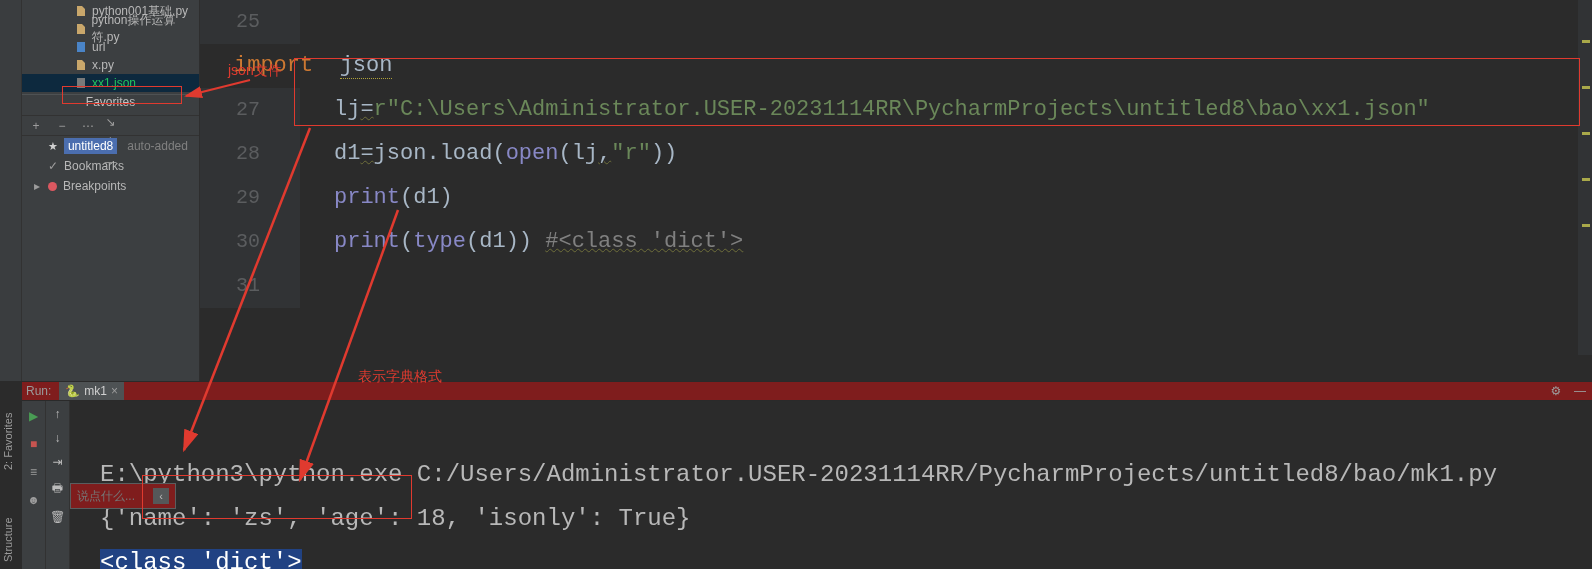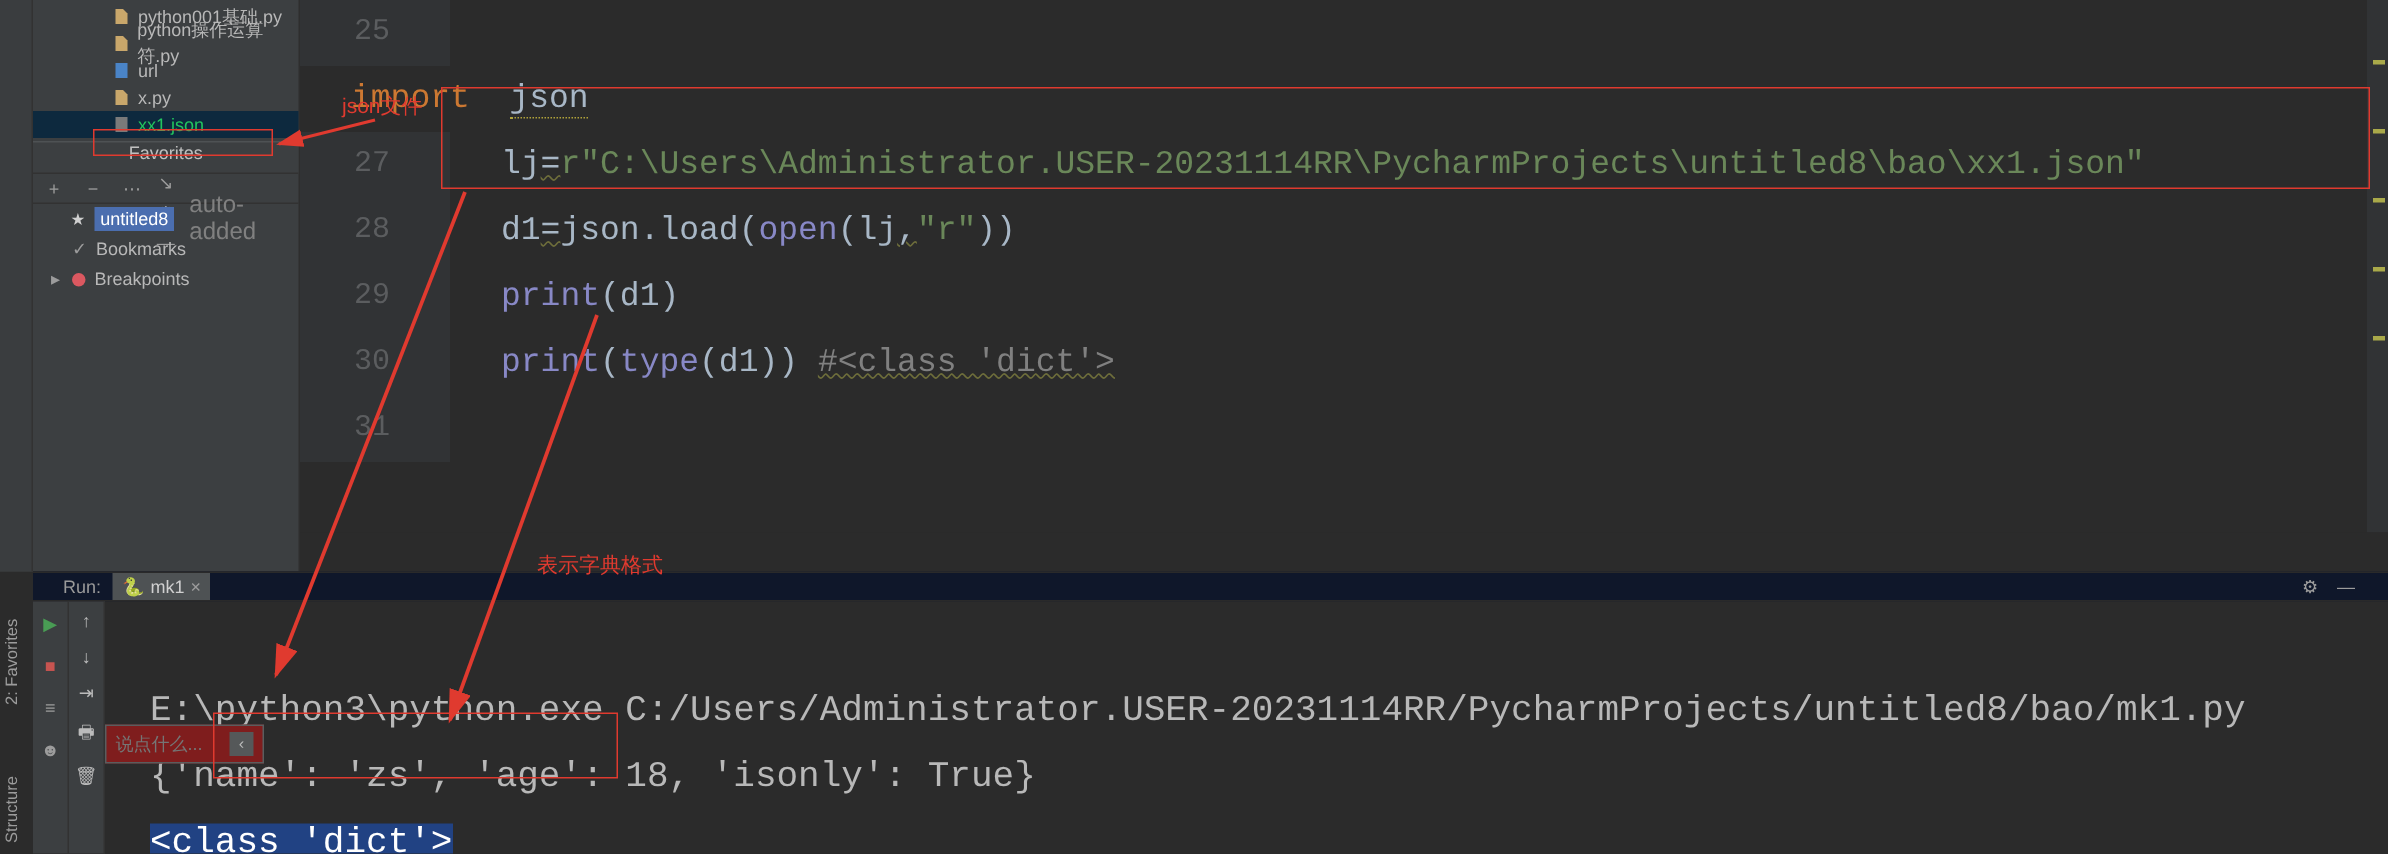--- a/index.html
+++ b/index.html
@@ -110,21 +110,21 @@
     color: #9c9c9c;
   }
 
   .fav-list { margin-left: 22px; }
   .fav-item {
     display: flex; align-items: center;
     height: 20px; padding-left: 10px; gap: 6px;
     font-size: 12px; color: #b8b8b8; cursor: pointer;
   }
   .fav-item .sel { background: #4b6eaf; color: #fff; padding: 1px 4px; border-radius: 0; }
-  .fav-item .add { color: #808080; font-size: 16px; margin-left: 4px; }
+  .fav-item .add { color: #808080; font-size: 12px; margin-left: 4px; }
   .fav-item .tri {
     width: 10px; display: inline-flex; justify-content: center; color: #9c9c9c;
   }
   .star { color: #d0d0d0; font-size: 11px; }
   .check { color: #9c9c9c; font-size: 12px; }
   .reddot { width: 9px; height: 9px; border-radius: 50%; background: #db5860; display: inline-block; }
 
   
   .editor {
     background: #2b2b2b;
@@ -171,25 +171,25 @@
   .right-strip .mark { position: absolute; right: 2px; width: 8px; height: 3px; }
   .right-strip .m1 { top: 40px; background: #a9a94a; }
   .right-strip .m2 { top: 86px; background: #a9a94a; }
   .right-strip .m3 { top: 132px; background: #a9a94a; }
   .right-strip .m4 { top: 178px; background: #a9a94a; }
   .right-strip .m5 { top: 224px; background: #a9a94a; }
 
   
   .runbar {
     grid-column: 1 / 3;
-    background: #0f172a;
+    background: #7f1d1d;
     border-top: 1px solid #2a2a2a;
     border-bottom: 1px solid #2a2a2a;
     display: flex; align-items: center;
-    padding: 0 20px; gap: 8px;
+    padding: 0 4px; gap: 8px;
     font-size: 12px; color: #bdbdbd;
     margin-left: 22px; 
     position: relative;
     z-index: 3;
   }
   .runbar .rtitle { color: #9a9a9a; }
   .runbar .tab {
     display: flex; align-items: center; gap: 4px;
     background: #4e5254; padding: 2px 6px;
     color: #d0d0d0; cursor: pointer;

